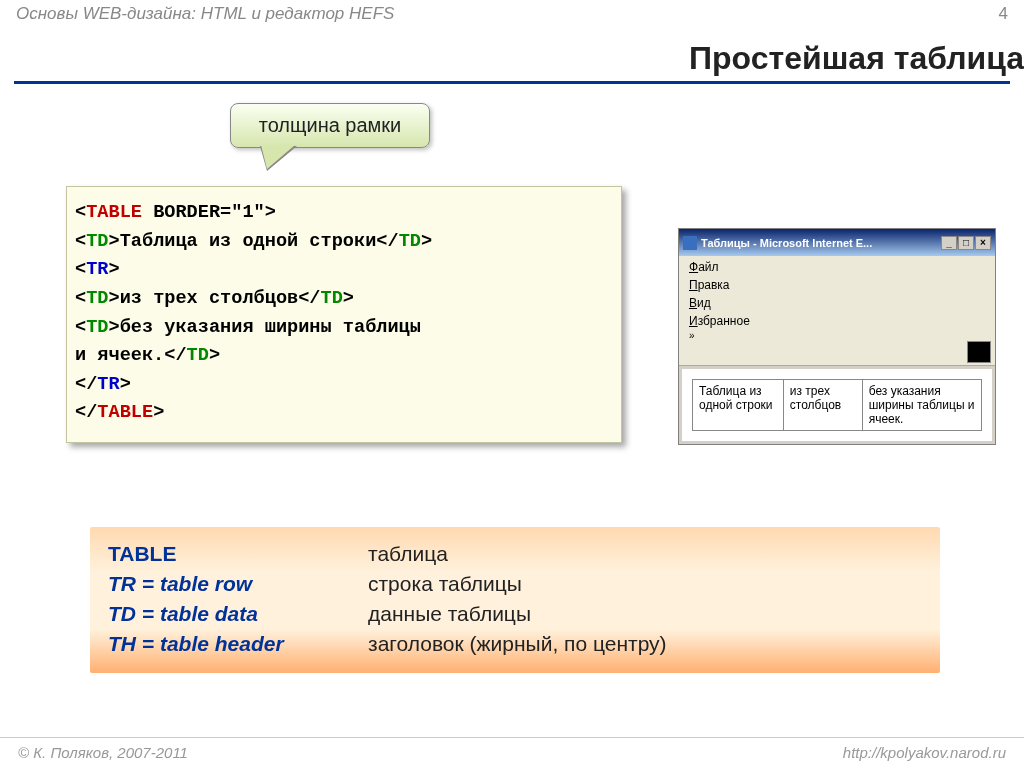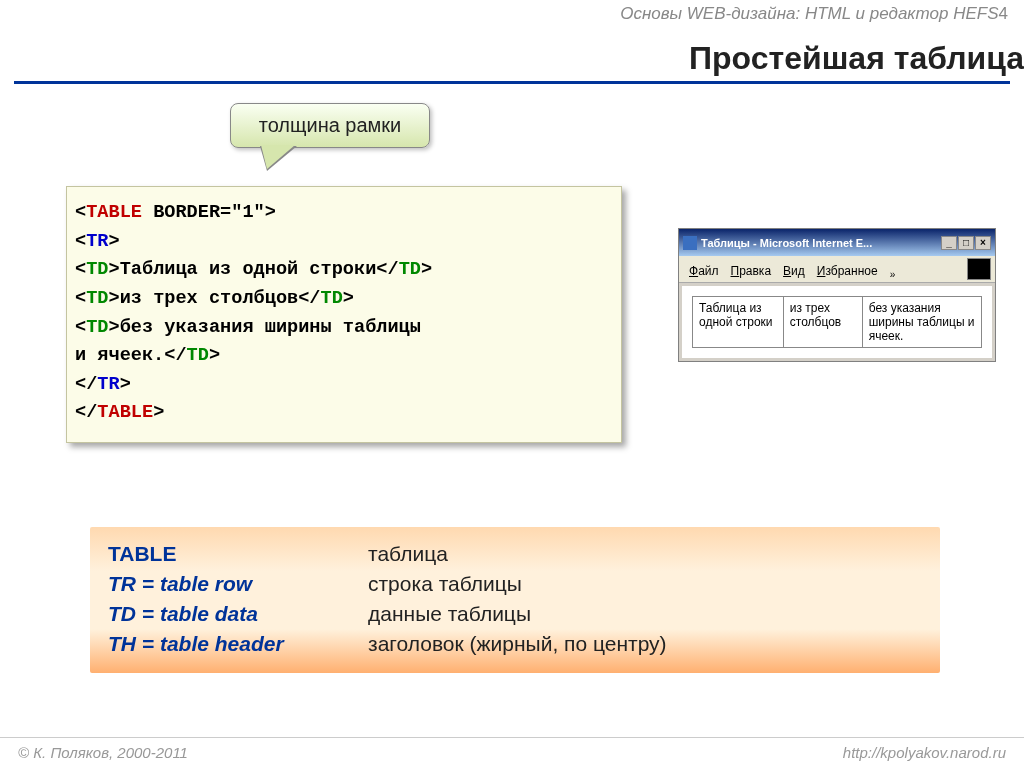--- a/index.html
+++ b/index.html
@@ -8,21 +8,21 @@
     padding: 0;
     width: 1024px;
     height: 767px;
     font-family: Arial, sans-serif;
     background: #fff;
     position: relative;
     overflow: hidden;
   }
   .header {
     display: flex;
-    justify-content: flex-end;
+    justify-content: space-between;
     padding: 4px 16px 2px 16px;
     color: #888;
   }
   .header-title { font-size: 17px; font-style: italic; }
   .page-num { font-size: 17px; }
   .title {
     text-align: right;
     font-size: 32px;
     font-weight: bold;
     margin-top: 14px;
@@ -105,23 +105,24 @@
     padding: 2px 4px;
     font-weight: bold;
     height: 27px;
   }
   .bw-title-icon { width: 14px; height: 14px; margin-right: 4px; background:#3a6fc0; display:inline-block;}
   .bw-title-text { flex: 1; font-size: 11px; overflow: hidden; text-overflow: ellipsis; white-space: nowrap;}
   .bw-btn { width: 16px; height: 14px; background: #d4d0c8; border:1px solid #888; margin-left: 1px; color:#000; font-size:10px; text-align:center; line-height:12px; font-weight:bold;}
   .bw-menubar {
     display: flex;
     padding: 2px 4px;
-    align-items: flex-end;
+    align-items: flex-start;
     background: #ece9d8;
     border-bottom: 1px solid #aaa;
+    flex-direction: column;
   }
   .bw-menu-item { padding: 2px 6px; font-size: 12px; text-decoration: underline; text-decoration-color: transparent;}
   .bw-menu-item::first-letter { text-decoration: underline; }
   .bw-chev { margin-left: 2px; font-size: 10px; padding: 0 4px;}
   .bw-logo { width: 24px; height: 22px; margin-left: auto; border:1px solid #888; background:#000;}
   .bw-content {
     background: #fff;
     margin: 3px;
     padding: 10px;
   }
@@ -163,22 +164,22 @@
   <span class="page-num">4</span>
 </div>
 
 <div class="title">Простейшая таблица</div>
 <hr class="title-hr">
 
 <div class="callout">толщина рамки</div>
 
 <div class="code-block">
   <div><span>&lt;</span><span class="tag-red">TABLE</span><span> BORDER="1"</span><span>&gt;</span></div>
+  <div><span>   &lt;</span><span class="tag-green">TD</span><span>&gt;</span><span>Таблица из одной строки</span><span>&lt;/</span><span class="tag-green">TD</span><span>&gt;</span></div>
   <div><span>&lt;</span><span class="tag-blue">TR</span><span>&gt;</span></div>
-  <div><span>   &lt;</span><span class="tag-green">TD</span><span>&gt;</span><span>Таблица из одной строки</span><span>&lt;/</span><span class="tag-green">TD</span><span>&gt;</span></div>
   <div><span>   &lt;</span><span class="tag-green">TD</span><span>&gt;</span><span>из трех столбцов</span><span>&lt;/</span><span class="tag-green">TD</span><span>&gt;</span></div>
   <div><span>   &lt;</span><span class="tag-green">TD</span><span>&gt;</span><span>без указания ширины таблицы</span></div>
   <div><span>        и ячеек.</span><span>&lt;/</span><span class="tag-green">TD</span><span>&gt;</span></div>
   <div><span>&lt;/</span><span class="tag-blue">TR</span><span>&gt;</span></div>
   <div><span>&lt;/</span><span class="tag-red">TABLE</span><span>&gt;</span></div>
 </div>
 
 <div class="browser-window">
   <div class="bw-titlebar">
     <span class="bw-title-icon"></span>
@@ -221,15 +222,15 @@
     <span class="legend-term italic">TD = table data</span>
     <span class="legend-desc">данные таблицы</span>
   </div>
   <div class="legend-row">
     <span class="legend-term italic">TH = table header</span>
     <span class="legend-desc">заголовок (жирный, по центру)</span>
   </div>
 </div>
 
 <div class="footer">
-  <span>© К. Поляков, 2000-2011</span>
+  <span>© К. Поляков, 2007-2011</span>
   <span>http://kpolyakov.narod.ru</span>
 </div>
 
 </body></html>

